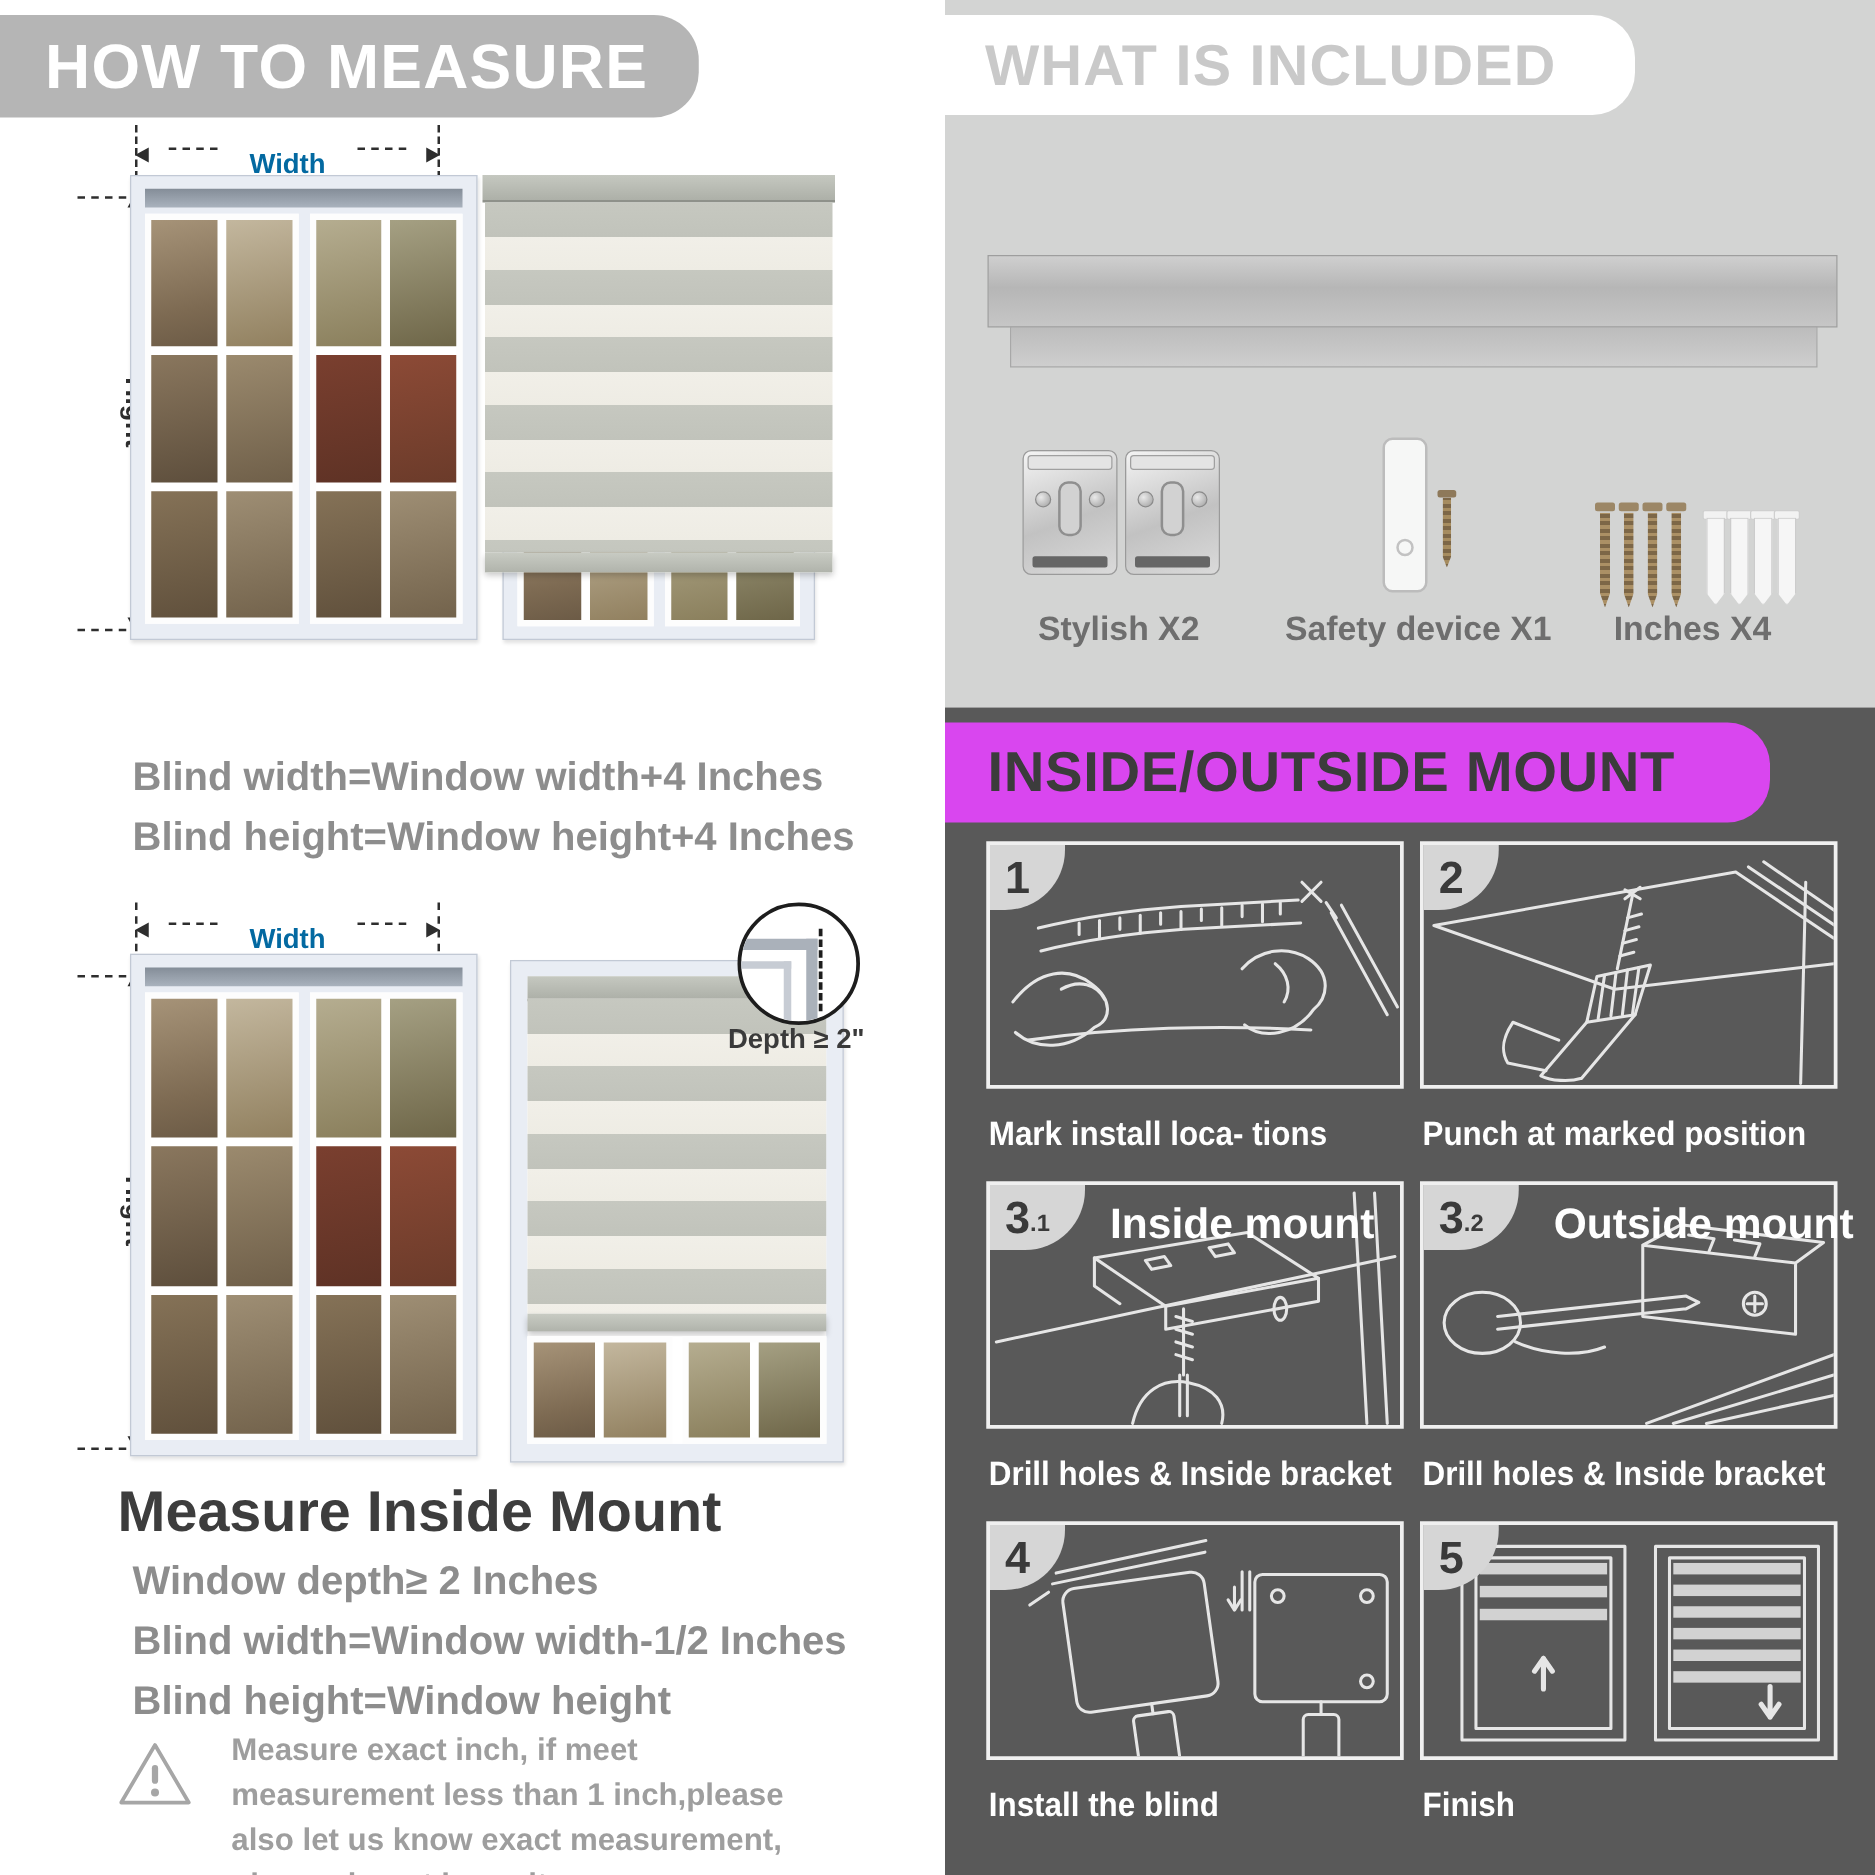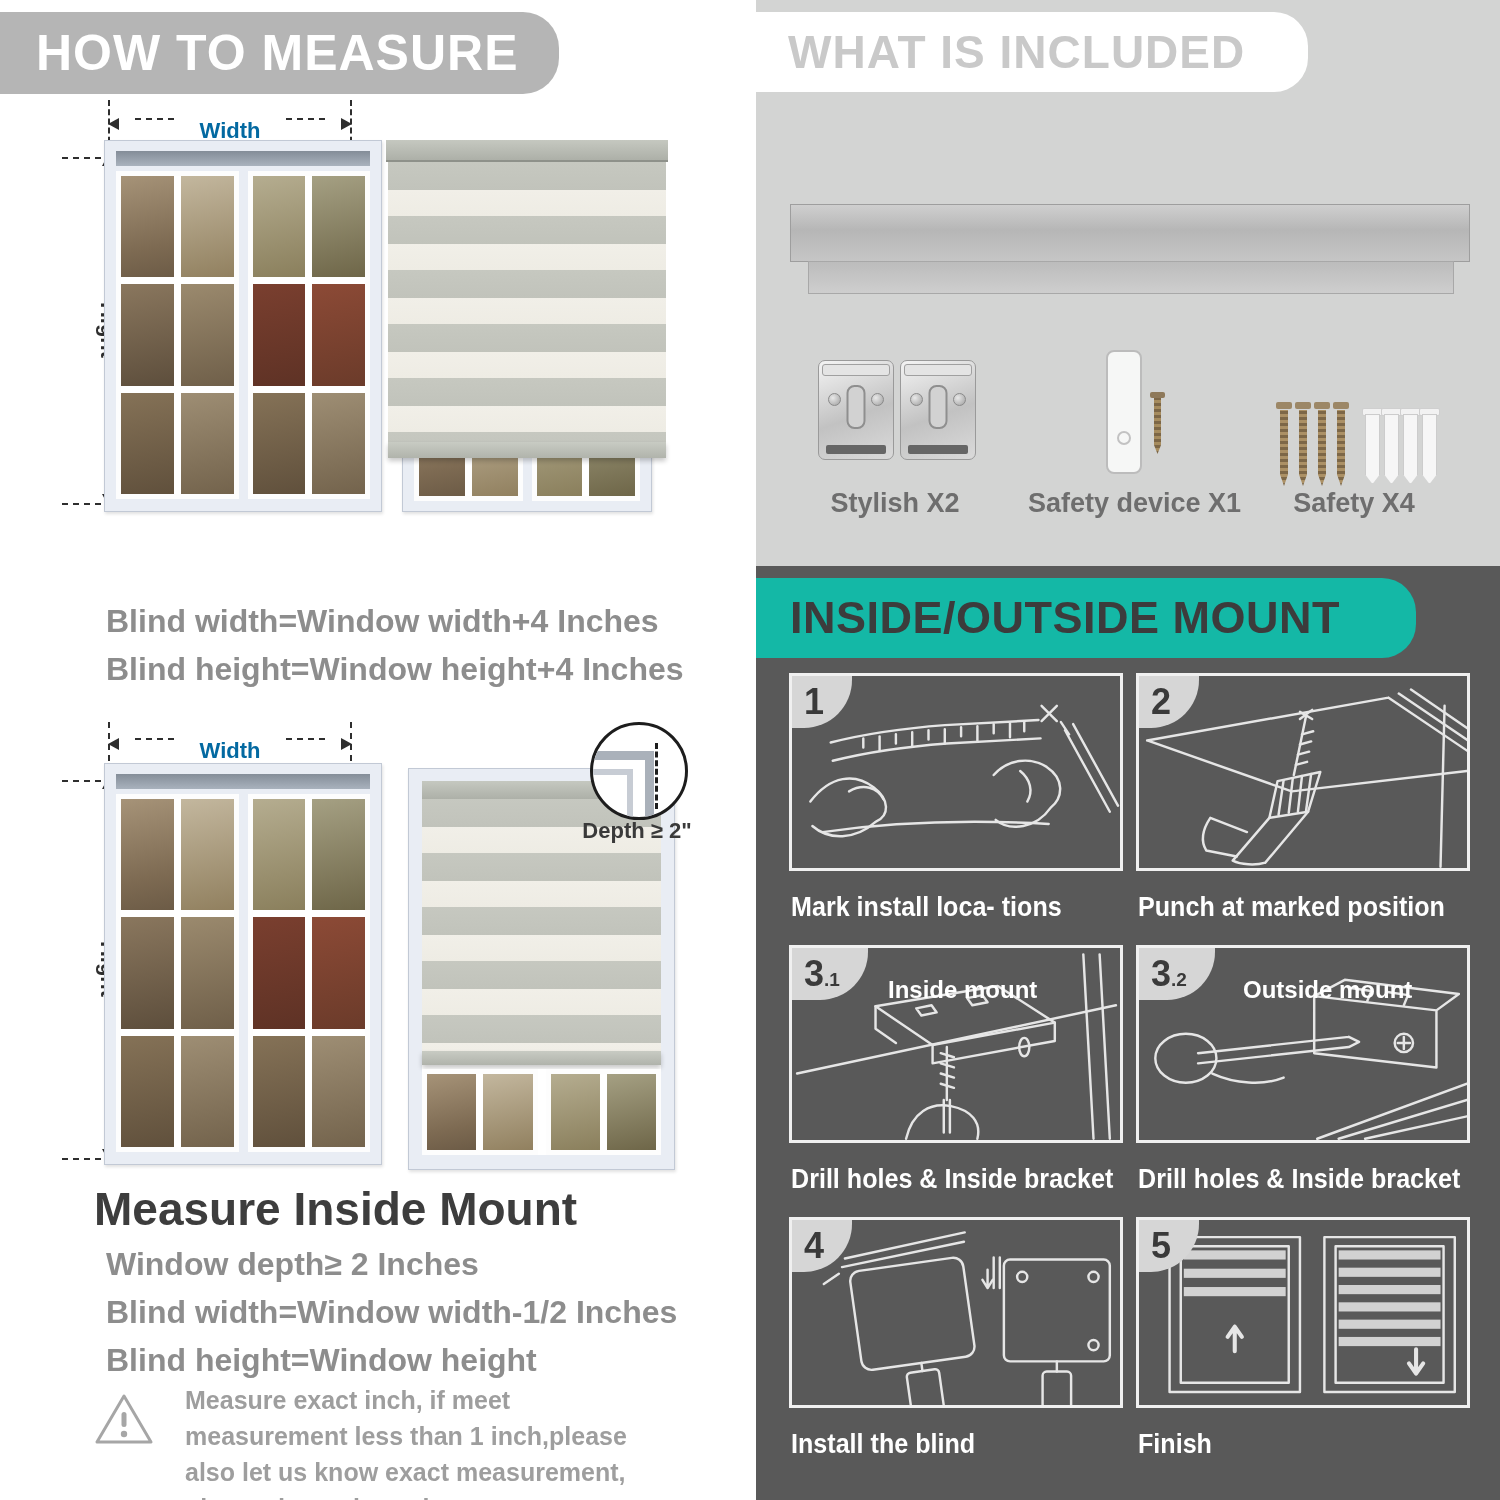--- a/index.html
+++ b/index.html
@@ -6,21 +6,21 @@
   .canvas{position:relative;width:1500px;height:1500px;overflow:hidden;
           font-family:"Liberation Sans","DejaVu Sans",sans-serif;background:#ffffff;}
   .abs{position:absolute;}
 
   
   .hdr{position:absolute;display:flex;align-items:center;font-weight:bold;letter-spacing:1px;}
   .hdr-measure{left:0;top:12px;width:523px;height:82px;background:#b5b5b5;border-radius:0 36px 36px 0;
                color:#ffffff;font-size:50px;padding-left:36px;}
   .hdr-included{left:756px;top:12px;width:520px;height:80px;background:#ffffff;border-radius:0 34px 34px 0;
                 color:#c9c9c9;font-size:46px;padding-left:32px;}
-  .hdr-mount{left:756px;top:578px;width:626px;height:80px;background:#14b8a6;border-radius:0 34px 34px 0;
+  .hdr-mount{left:756px;top:578px;width:626px;height:80px;background:#d946ef;border-radius:0 34px 34px 0;
              color:#3c3c3c;font-size:45px;padding-left:34px;letter-spacing:0.5px;}
 
   
   .right-light{position:absolute;left:756px;top:0;width:744px;height:566px;background:#d3d4d3;}
   .right-dark{position:absolute;left:756px;top:566px;width:744px;height:934px;background:#595959;}
 
   
   .warrow{position:absolute;display:flex;align-items:flex-start;color:#0369a1;gap:16px;}
   .hdash{flex:1;height:0;border-top:2px dashed #2e2e2e;}
   .vdash{flex:1;width:0;border-left:2px dashed #2e2e2e;}
@@ -89,21 +89,21 @@
           clip-path:polygon(0 0,100% 0,100% 86%,50% 100%,0 86%);}
   .anchor-top{position:absolute;width:19px;height:6px;background:#f2f2f2;border:1px solid #cfcfcf;border-radius:2px;}
 
   
   .panel{position:absolute;width:328px;height:192px;border:3px solid #f0f0f0;background:#595959;}
   .step-badge{position:absolute;left:0;top:0;width:60px;height:52px;background:#d6d6d6;border-radius:0 0 48px 0;
               display:flex;align-items:center;justify-content:flex-start;padding-left:12px;box-sizing:border-box;}
   .step-badge .n{font-size:36px;font-weight:bold;color:#3a3a3a;line-height:1;}
   .step-badge .sub{font-size:19px;font-weight:bold;color:#3a3a3a;margin-top:12px;}
   .step-badge.wide{width:76px;}
-  .step-title{position:absolute;left:92px;top:28px;font-size:24px;font-weight:bold;color:#ffffff;white-space:nowrap;}
+  .step-title{position:absolute;left:92px;top:12px;font-size:34px;font-weight:bold;color:#ffffff;white-space:nowrap;}
   .caption{position:absolute;font-size:27px;font-weight:bold;color:#ffffff;white-space:nowrap;
            transform:scaleX(.93);transform-origin:left center;}
   .lineart{position:absolute;inset:0;width:100%;height:100%;}
   .lineart path,.lineart circle,.lineart rect,.lineart ellipse{fill:none;stroke:#e6e6e6;stroke-width:2.4;stroke-linecap:round;stroke-linejoin:round;}
   .lineart .fillgray{fill:#d2d2d2;stroke:none;}
   .lineart .wthick{stroke-width:4;}
 
   
   .depth-circle{position:absolute;left:590px;top:722px;width:92px;height:92px;border-radius:50%;
                 border:3px solid #1d1d1d;background:#ffffff;overflow:hidden;}
@@ -314,21 +314,21 @@
   <div class="anchor" style="left:1365px;top:414px;"></div>
   <div class="anchor-top" style="left:1381px;top:408px;"></div>
   <div class="anchor" style="left:1384px;top:414px;"></div>
   <div class="anchor-top" style="left:1400px;top:408px;"></div>
   <div class="anchor" style="left:1403px;top:414px;"></div>
   <div class="anchor-top" style="left:1419px;top:408px;"></div>
   <div class="anchor" style="left:1422px;top:414px;"></div>
 
   <div class="inc-label" style="left:810px;top:488px;width:170px;">Stylish X2</div>
   <div class="inc-label" style="left:1028px;top:488px;width:212px;">Safety device X1</div>
-  <div class="inc-label" style="left:1278px;top:488px;width:152px;">Safety X4</div>
+  <div class="inc-label" style="left:1278px;top:488px;width:152px;">Inches X4</div>
 
   <div class="hdr hdr-mount">
     <span>INSIDE/OUTSIDE MOUNT</span>
   </div>
 
   <div class="panel" style="left:789px;top:673px;">
     <svg class="lineart" viewBox="0 0 322 186">
       <path d="M38 64 C70 56 110 50 150 47 L242 42"></path>
       <path d="M40 82 C72 74 112 68 152 65 L244 60"></path>
       <path d="M70 60 v9 M86 58 v14 M102 56 v9 M118 54 v14 M134 52 v9 M150 51 v14 M166 49 v9 M182 48 v14 M198 46 v9 M214 45 v14 M228 44 v9"></path>

